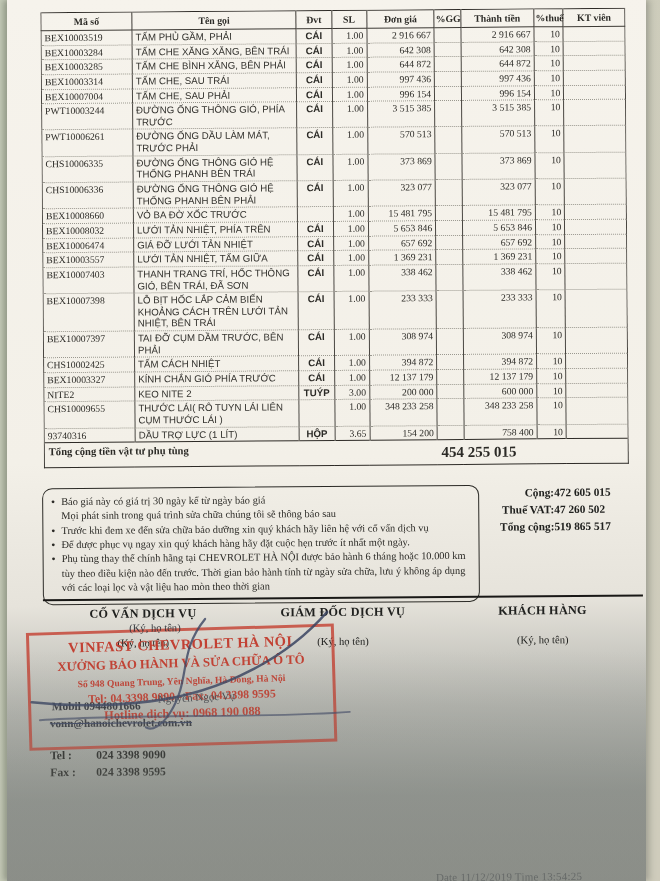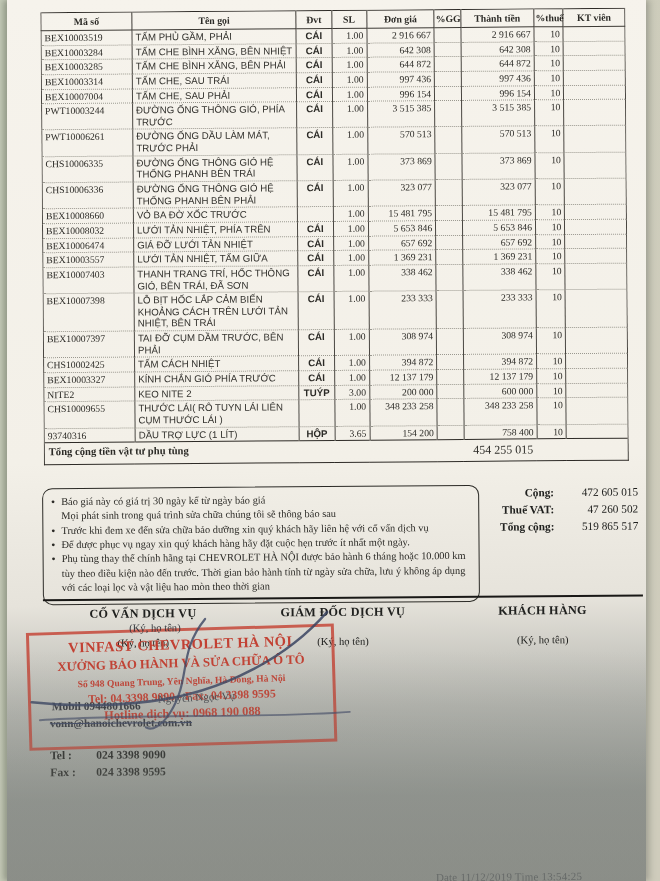--- a/index.html
+++ b/index.html
@@ -32,34 +32,34 @@
   td.name{font-family:"Liberation Sans",sans-serif;color:#32312d;}
   td.unit{font-family:"Liberation Sans",sans-serif;text-align:center;font-weight:bold;}
   td.num{text-align:right;padding-right:4px;font-family:"Liberation Serif",serif;}
   td.kt{}
   col.c-code{width:15.5%}col.c-name{width:28%}col.c-unit{width:6%}col.c-qty{width:6%}
   col.c-price{width:11.5%}col.c-gg{width:4.5%}col.c-total{width:12.5%}col.c-tax{width:5%}col.c-kt{width:10.5%}
   tr.grand td{
     border-left:none;border-right:none;border-top:1.4px solid #2e2b27;
     font-weight:bold;font-size:10.6px;padding:3px 4px;
   }
-  tr.grand td.gval{text-align:right;font-weight:normal;font-size:12px;}
+  tr.grand td.gval{text-align:left;font-weight:bold;font-size:15px;}
 
   
   .bottom-flex{position:absolute;left:34px;top:486px;width:596px;display:flex;}
   .notes-box{
     width:426px;border:1.8px solid #2b2a26;border-radius:10px;
     padding:6px 10px 8px 8px;font-size:10.4px;line-height:1.38;color:#2b2a26;
   }
   .note-line{display:flex;}
   .note-bullet{width:10px;flex:0 0 10px;font-weight:bold;}
   .summary{margin-left:auto;width:162px;padding-top:2px;}
   .summary-row{display:flex;margin-bottom:5px;font-size:11.3px;color:#20211f;}
   .summary-label{font-weight:bold;margin-left:auto;}
-  .summary-value{font-weight:normal;width:84px;text-align:right;}
+  .summary-value{font-weight:bold;width:84px;}
 
   
   .sig-sep{position:absolute;left:34px;top:597px;width:600px;border-top:2.6px solid #191816;}
   .sig-row{position:absolute;left:34px;top:605px;width:600px;display:flex;text-align:center;color:#20211f;}
   .sig-col{width:33.3%;}
   .sig-title{font-weight:bold;font-size:12.2px;letter-spacing:.3px;}
   .sig-sub{font-size:10.6px;margin-top:16px;}
 
   
   .stamp{
@@ -132,21 +132,21 @@
                 <td class="unit">CÁI</td>
                 <td class="num">1.00</td>
                 <td class="num">2 916 667</td>
                 <td class="num"></td>
                 <td class="num">2 916 667</td>
                 <td class="num">10</td>
                 <td class="kt"></td>
               </tr>
               <tr>
                 <td class="code">BEX10003284</td>
-                <td class="name">TẤM CHE BÌNH XĂNG, BÊN NHIỆT</td>
+                <td class="name">TẤM CHE XĂNG XĂNG, BÊN TRÁI</td>
                 <td class="unit">CÁI</td>
                 <td class="num">1.00</td>
                 <td class="num">642 308</td>
                 <td class="num"></td>
                 <td class="num">642 308</td>
                 <td class="num">10</td>
                 <td class="kt"></td>
               </tr>
               <tr>
                 <td class="code">BEX10003285</td>

